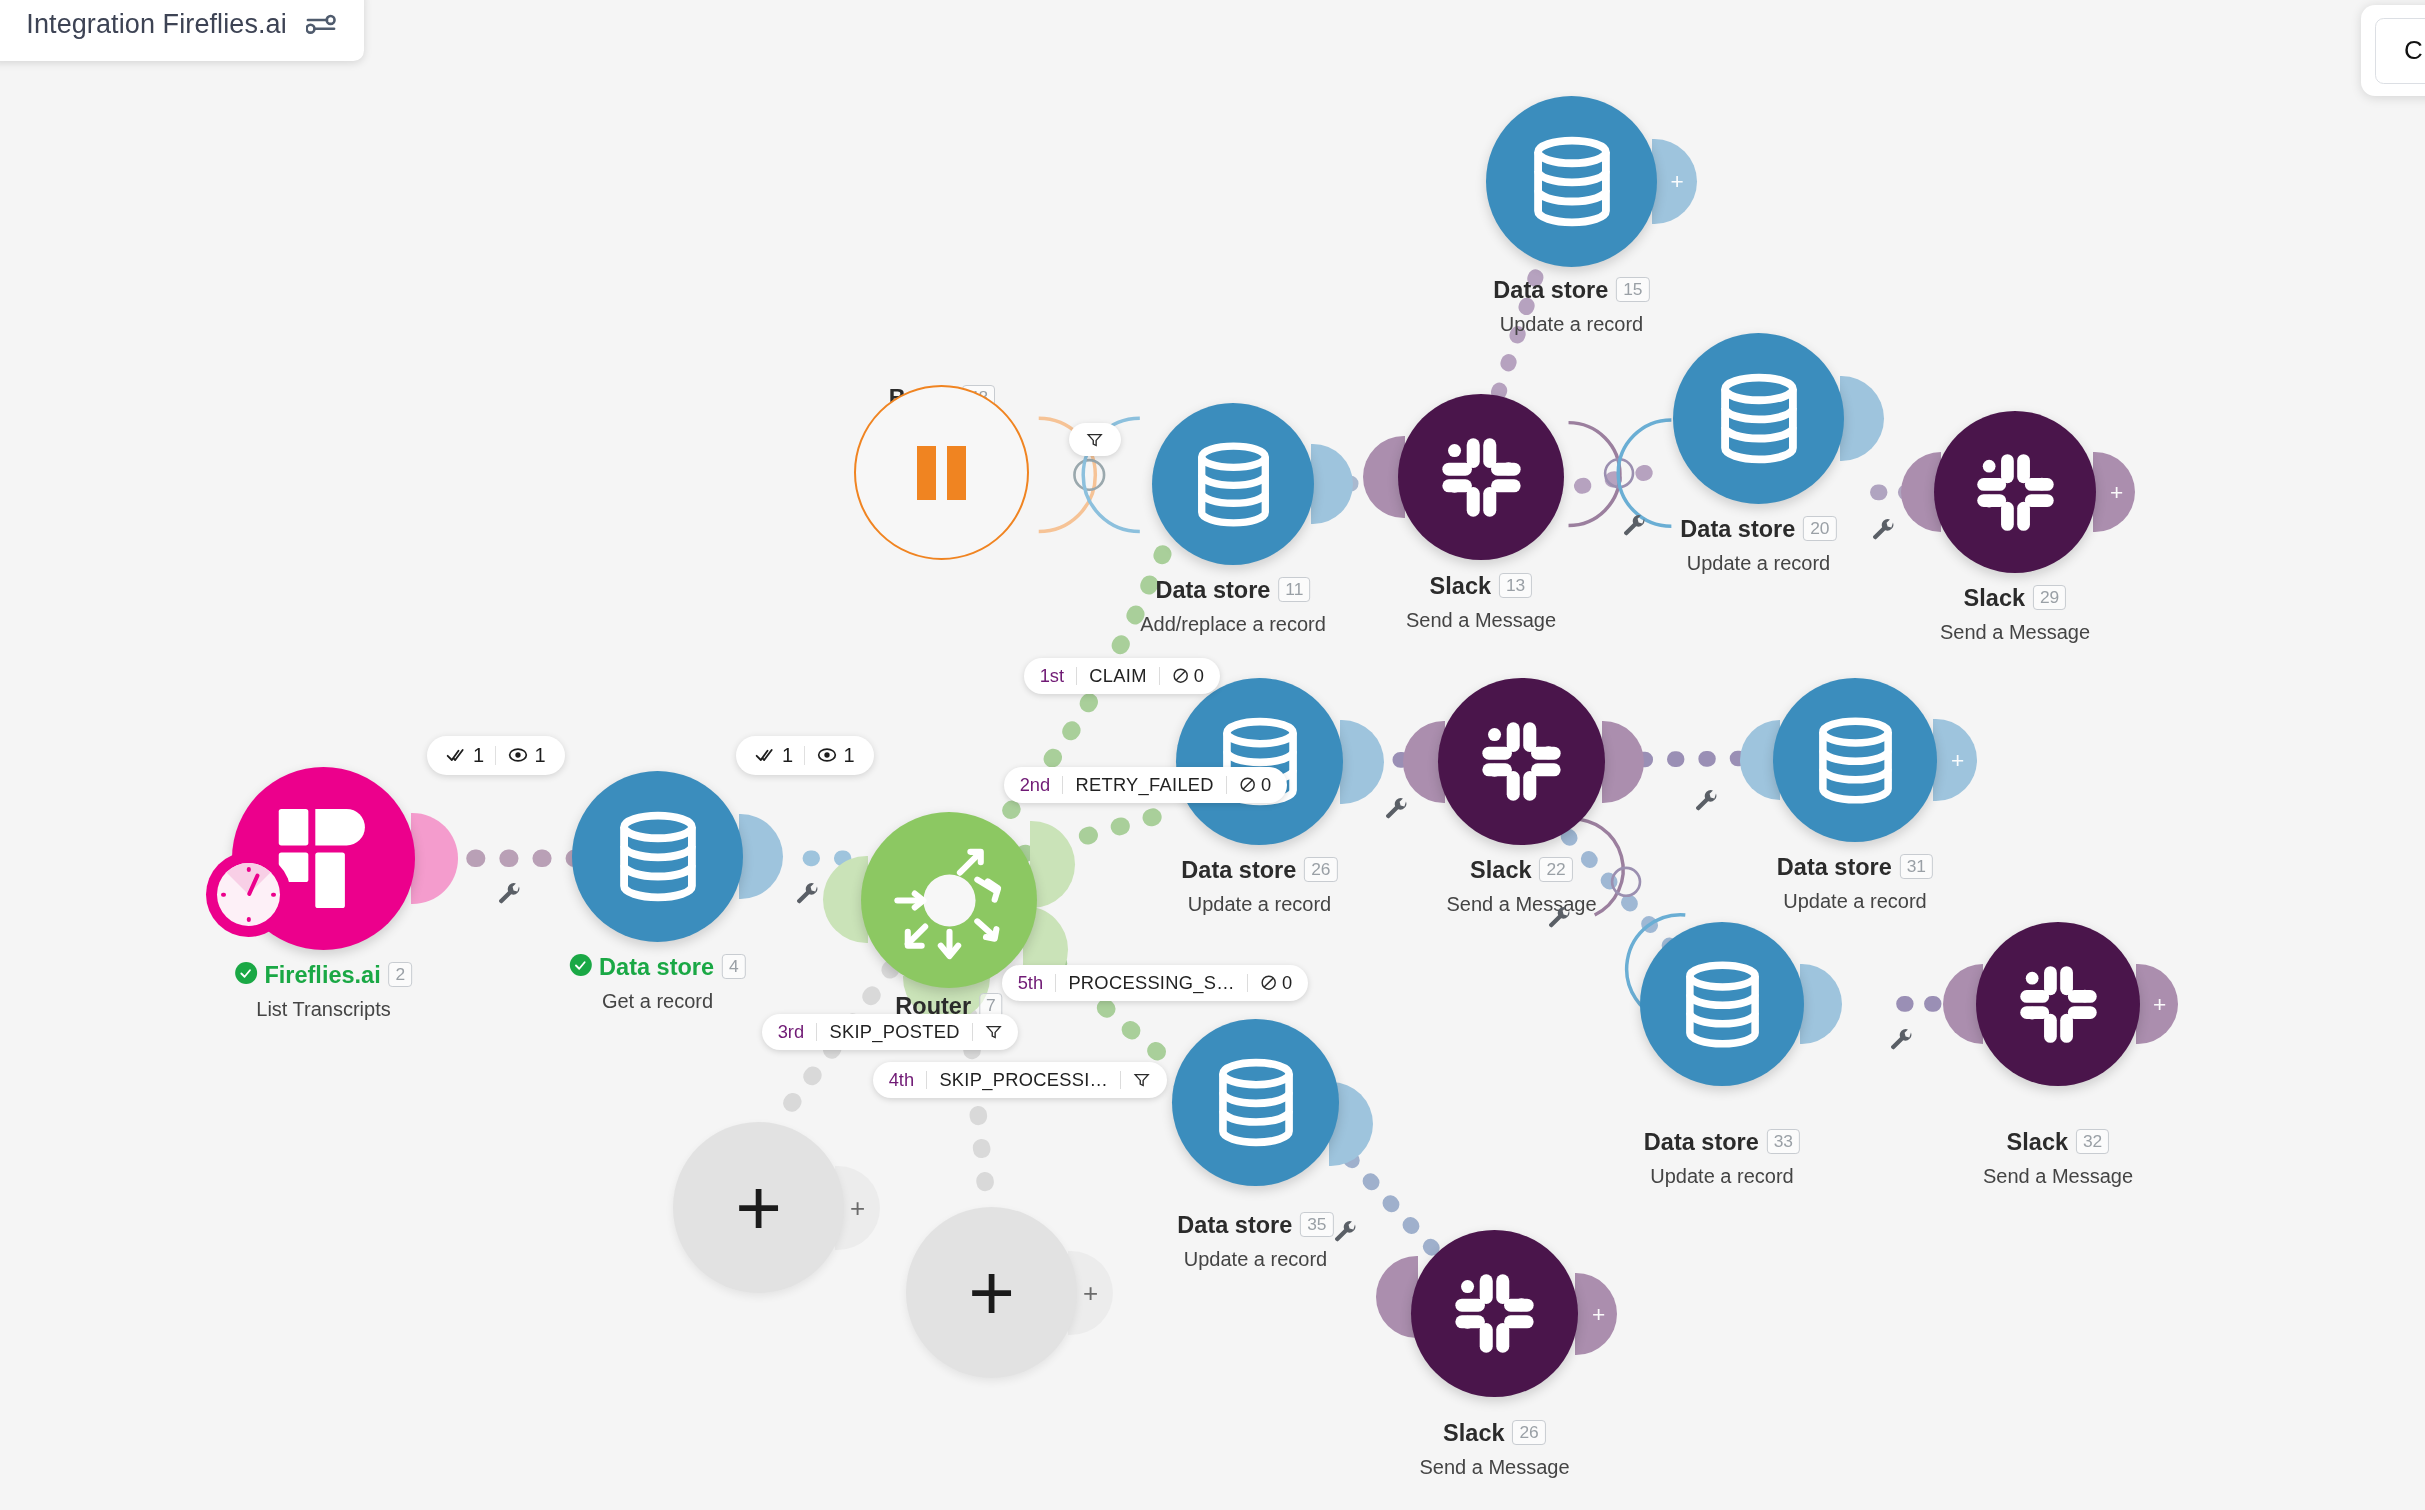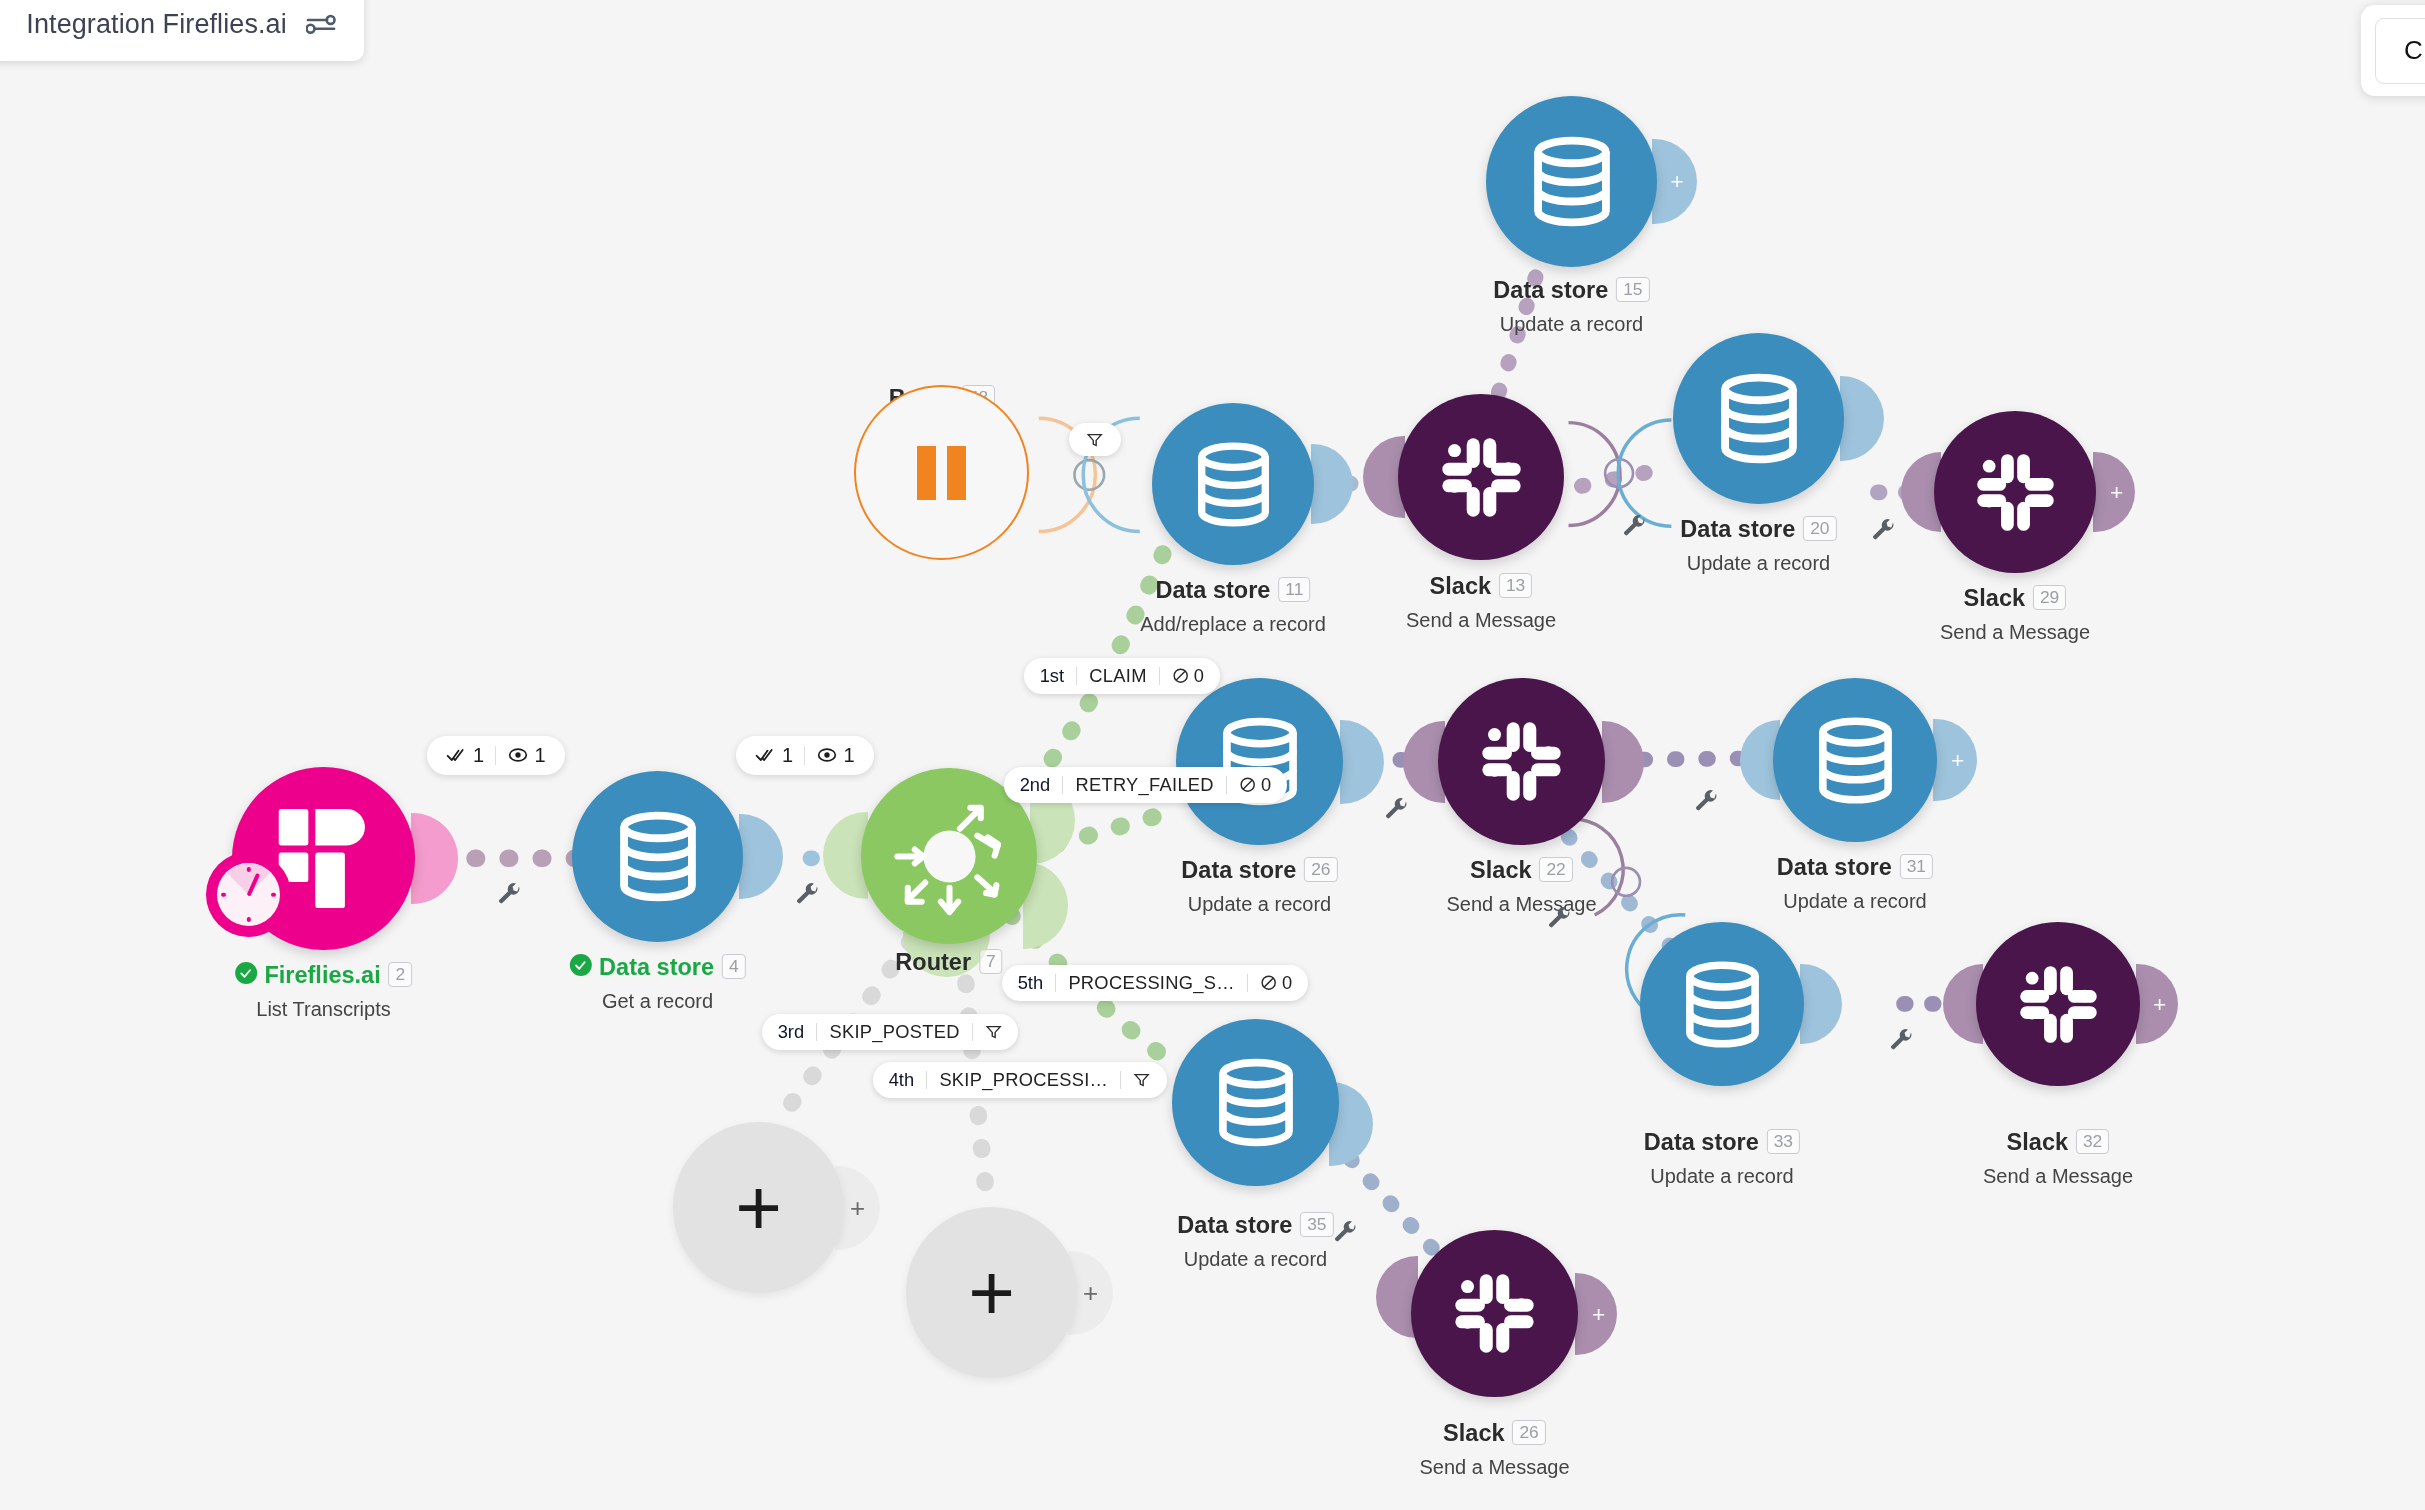--- a/index.html
+++ b/index.html
@@ -67,21 +67,21 @@
   
   .wrench{position:absolute;width:26px;height:26px;z-index:25;}
 
   
   .chip{
     position:absolute;background:#fff;border-radius:870px;
     box-shadow:0 1.7px 6.1px rgba(0,0,0,.15);
     display:flex;align-items:center;gap:0;
     padding:7px 15.7px;font-size:18.3px;color:#222;white-space:nowrap;z-index:45;
   }
-  .chip .ord{color:#0f172a;font-weight:400;padding-right:12.2px;}
+  .chip .ord{color:#701a75;font-weight:400;padding-right:12.2px;}
   .chip .sep{width:0.9px;height:18.3px;background:#dcdcdc;}
   .chip .rname{padding:0 12.2px;letter-spacing:0.3px;}
   .chip .cnt{display:flex;align-items:center;gap:4.4px;padding-left:12.2px;}
   .chip svg{width:17.4px;height:17.4px;display:block;}
 
   .chip.iconly{padding:7.8px 17.4px;}
 
   
   .counter{
     position:absolute;background:#fff;border-radius:870px;
@@ -275,21 +275,21 @@
       </div>
       <div class="mod-desc">Get a record</div>
     </div>
   </div>
   <span class="wrench" style="left:795px;top:882px;">
     <svg viewBox="0 0 24 24" fill="#5a5f66">
         <path d="M20.3 4.1a5.6 5.6 0 0 1-7.2 7.2L5.6 18.8a2 2 0 1 1-2.8-2.8l7.5-7.5a5.6 5.6 0 0 1 7.2-7.2L14.4 4.4l.9 3.5 3.5.9z"></path>
       </svg>
   </span>
 
-  <div class="node" style="left:861px;top:768px;width:176px;height:176px;">
+  <div class="node" style="left:861px;top:812px;width:176px;height:176px;">
     <div class="port left" style="background:#cae3b8;width:45px;height:87px;left:-38px;top:44px;"></div>
     <div class="port" style="background:#cae3b8;width:45px;height:87px;left:169px;top:8.7px;"></div>
     <div class="port" style="background:#cae3b8;width:45px;height:87px;left:162px;top:94px;"></div>
     <div class="port" style="background:#cae3b8;width:87px;height:45px;left:42px;top:164px;border-radius:0 0 870px 870px;"></div>
     <div class="bubble" style="width:176px;height:176px;background:#8cc862;">
       <svg width="139" height="139" viewBox="0 0 160 160">
         <circle cx="80" cy="80" r="30" fill="#f7f7f7"></circle>
         <g stroke="#fff" stroke-width="7" stroke-linecap="round" stroke-linejoin="round" fill="none">
           <path d="M20 80 h28"></path>
             <path d="M40 72 l10 8 l-10 8"></path>

